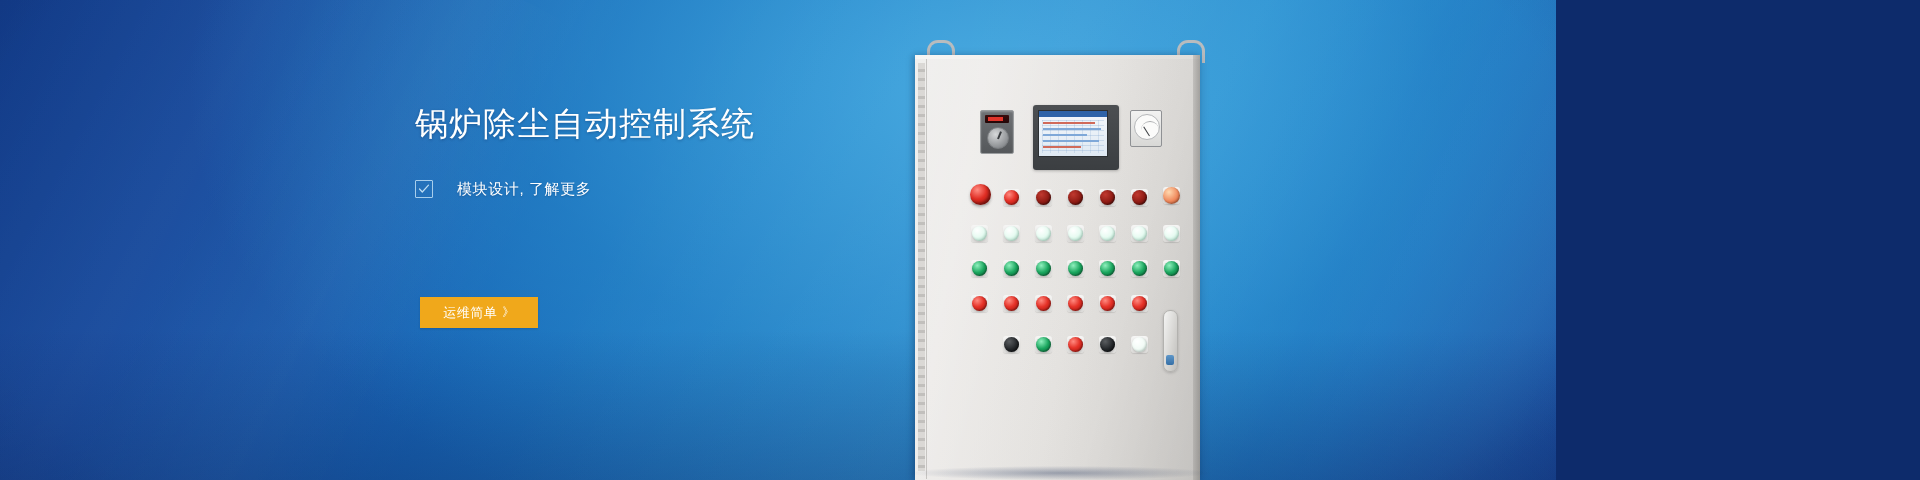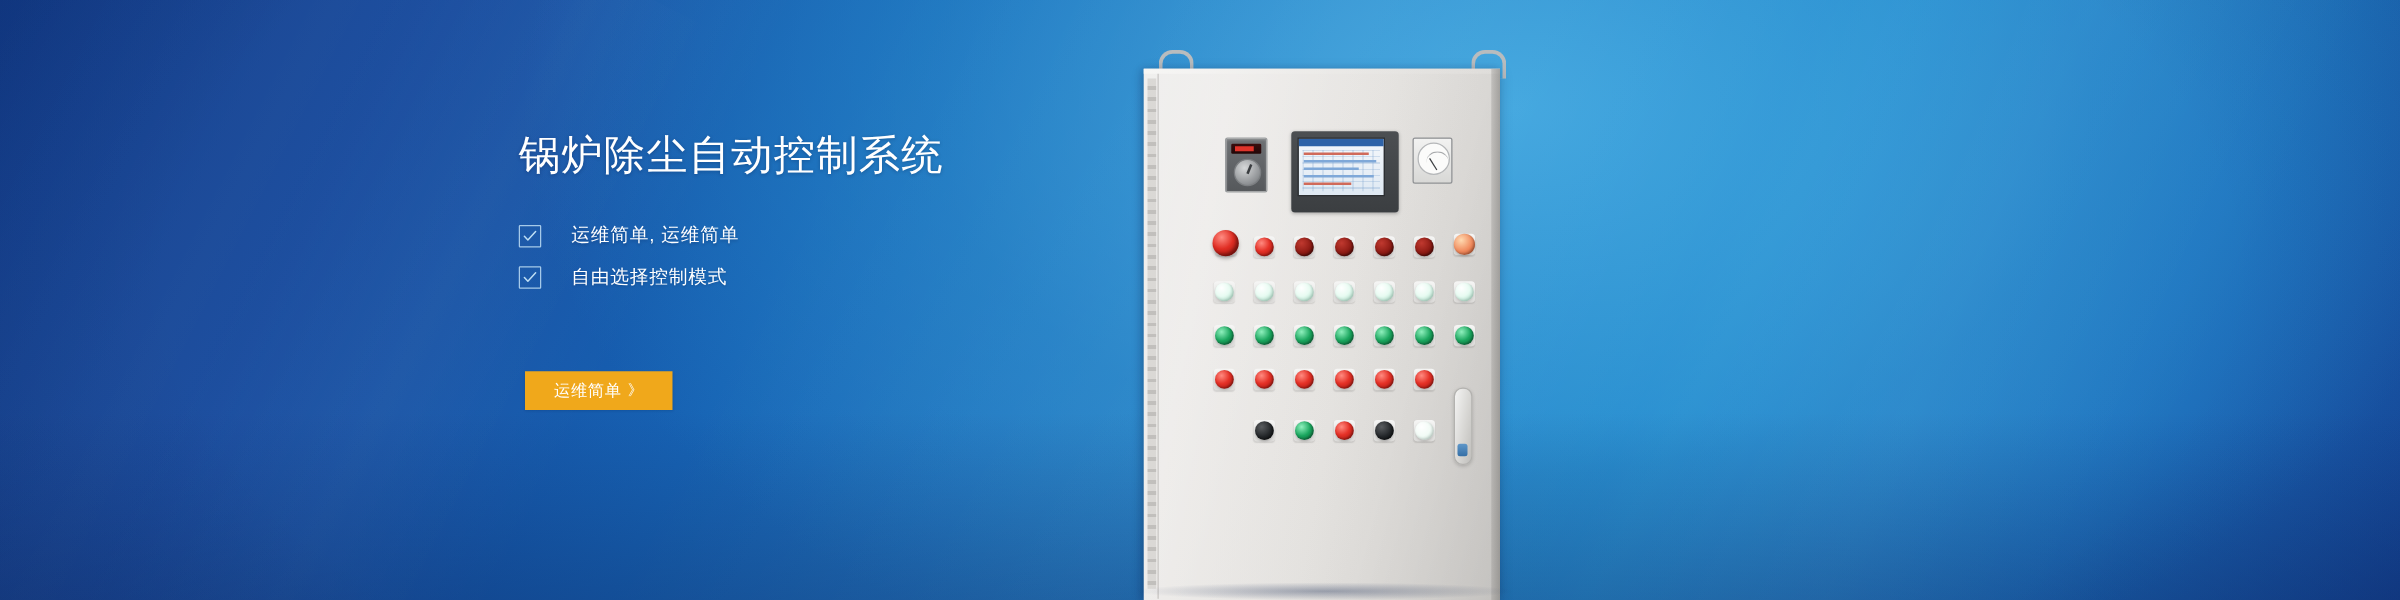--- a/index.html
+++ b/index.html
@@ -1,20 +1,20 @@
 <!DOCTYPE html>
 <html><head>
 <meta charset="utf-8">
 <style>
   html,body{margin:0;padding:0;background:#0d2b6b;}
   body{font-family:"Liberation Sans","DejaVu Sans",sans-serif;}
 
   .banner{
     position:relative;
-    width:1920px;height:480px;
+    width:1556px;height:480px;
     overflow:hidden;
     background:
       radial-gradient(ellipse 1100px 700px at 63% 18%, rgba(66,168,224,0.95) 0%, rgba(41,140,205,0.55) 42%, rgba(41,140,205,0) 72%),
       linear-gradient(118deg, #123a86 0%, #14489c 16%, #1763b4 34%, #1f7cc4 52%, #2a93d4 70%, #1d6fbc 86%, #16489c 100%);
     text-decoration: underline;
   }
   
   .streak{position:absolute;pointer-events:none;}
   .s1{left:-120px;top:-140px;width:520px;height:900px;transform:rotate(27deg);
       background:linear-gradient(90deg,rgba(255,255,255,0) 0%,rgba(255,255,255,0.045) 45%,rgba(255,255,255,0) 100%);}
@@ -171,31 +171,23 @@
     <div class="headline">锅炉除尘自动控制系统</div>
 
     <div class="bullets">
 
       <div class="bullet">
         <span class="cbox">
           <svg width="12" height="12" viewBox="0 0 12 12">
             <path d="M1.5 6 L4.3 9 L10.5 2.2" fill="none" stroke="#bedef4" stroke-width="1.2" stroke-linecap="round" stroke-linejoin="round"></path>
           </svg>
         </span>
-        <span class="blabel">运维简单, 运维简单</span>
-      </div>
-
-      <div class="bullet">
-        <span class="cbox">
-          <svg width="12" height="12" viewBox="0 0 12 12">
-            <path d="M1.5 6 L4.3 9 L10.5 2.2" fill="none" stroke="#bedef4" stroke-width="1.2" stroke-linecap="round" stroke-linejoin="round"></path>
-          </svg>
-        </span>
-        <span class="blabel">自由选择控制模式</span>
-      </div>
+        <span class="blabel">模块设计, 了解更多</span>
+      </div>
+
 
 
     </div>
   </div>
 
   <div class="cta">
     <span>运维简单</span>
     <span class="arrow">》</span>
   </div>
 

